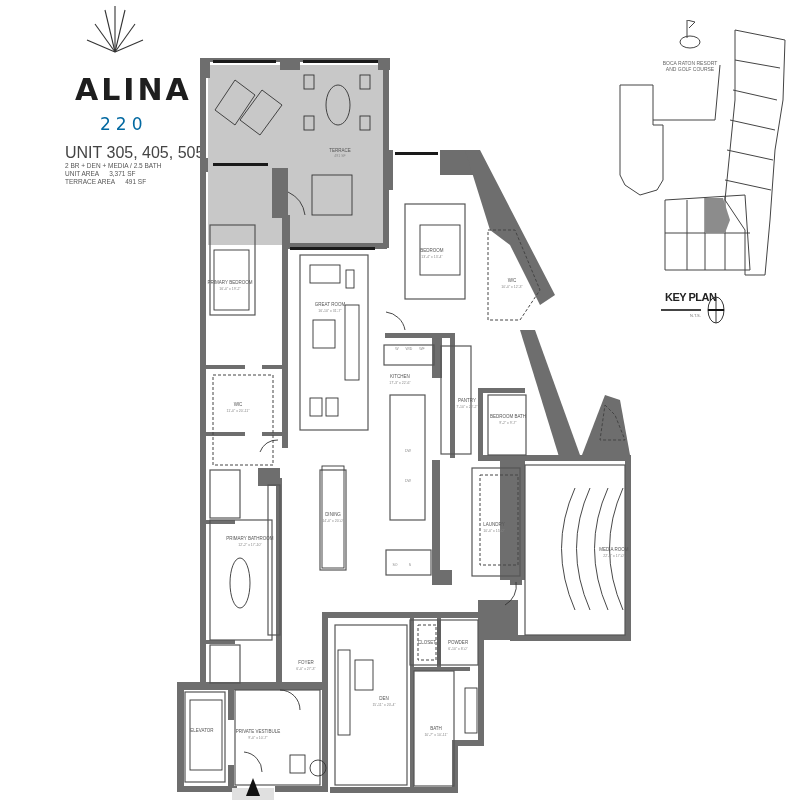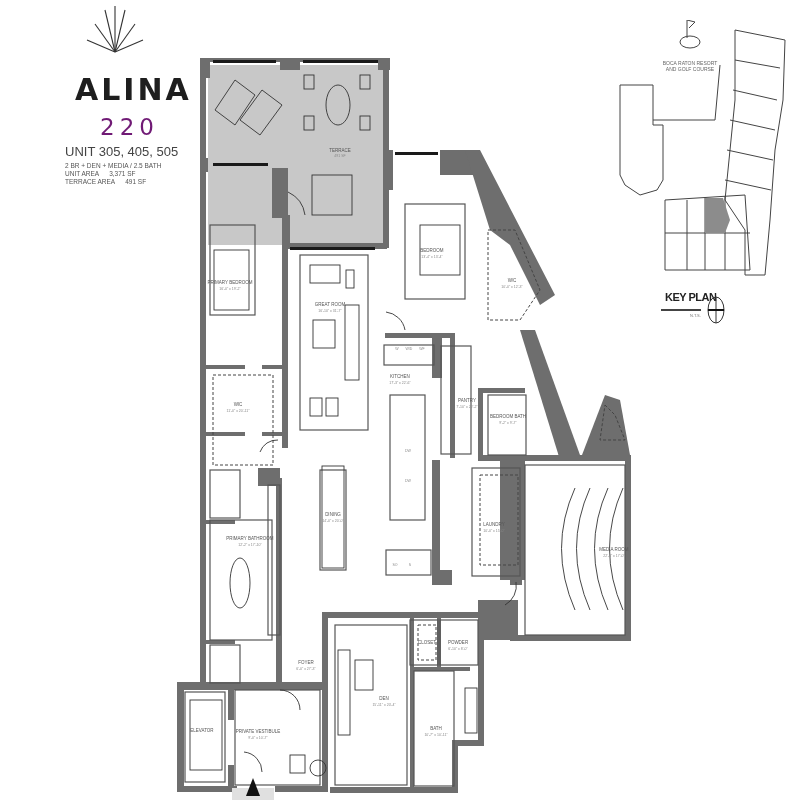--- a/index.html
+++ b/index.html
@@ -1,21 +1,21 @@
 <!DOCTYPE html>
 <html><head>
 <meta charset="utf-8">
 <style>
   html, body { margin: 0; padding: 0; background: #ffffff; }
   body { width: 800px; height: 800px; position: relative; overflow: hidden; font-family: "Liberation Sans", sans-serif; color: #222; }
   .brand { position: absolute; left: 55px; top: 0; width: 160px; }
   .logo-rays { position: absolute; left: 30px; top: 4px; width: 60px; height: 50px; }
   .brand-name { position: absolute; left: 20px; top: 72px; font-size: 30px; letter-spacing: 3px; font-weight: 700; color: #1e1e1e; font-family: "DejaVu Sans", sans-serif; }
-  .brand-num { position: absolute; left: 45px; top: 114px; font-size: 23px; letter-spacing: 5px; color: #701a75; font-family: "DejaVu Sans", sans-serif; }
-  .unit-line { position: absolute; left: 10px; top: 144px; font-size: 13px; color: #444; white-space: nowrap; }
+  .brand-num { position: absolute; left: 45px; top: 114px; font-size: 17px; letter-spacing: 5px; color: #0369a1; font-family: "DejaVu Sans", sans-serif; }
+  .unit-line { position: absolute; left: 10px; top: 144px; font-size: 16px; color: #444; white-space: nowrap; }
   .info { position: absolute; left: 10px; top: 162px; font-size: 6.5px; color: #555; line-height: 8px; white-space: nowrap; }
   .info .row span.v { margin-left: 10px; }
   svg.plan { position: absolute; left: 0; top: 0; }
   .room-label { font-family: "Liberation Sans", sans-serif; font-size: 4.5px; fill: #555; text-anchor: middle; }
   .room-dim { font-family: "Liberation Sans", sans-serif; font-size: 3.5px; fill: #888; text-anchor: middle; }
   .keyplan { position: absolute; left: 605px; top: 20px; width: 195px; height: 320px; }
   .kp-caption { position: absolute; left: 655px; top: 60px; font-size: 5px; color: #666; text-align: center; width: 70px; line-height: 6px; }
   .kp-title { position: absolute; left: 665px; top: 291px; font-size: 11px; font-weight: 700; color: #222; letter-spacing: -0.5px; }
   .kp-rule { position: absolute; left: 661px; top: 309px; width: 40px; height: 2px; background: #444; }
   .kp-scale { position: absolute; left: 690px; top: 313px; font-size: 4px; color: #777; }

